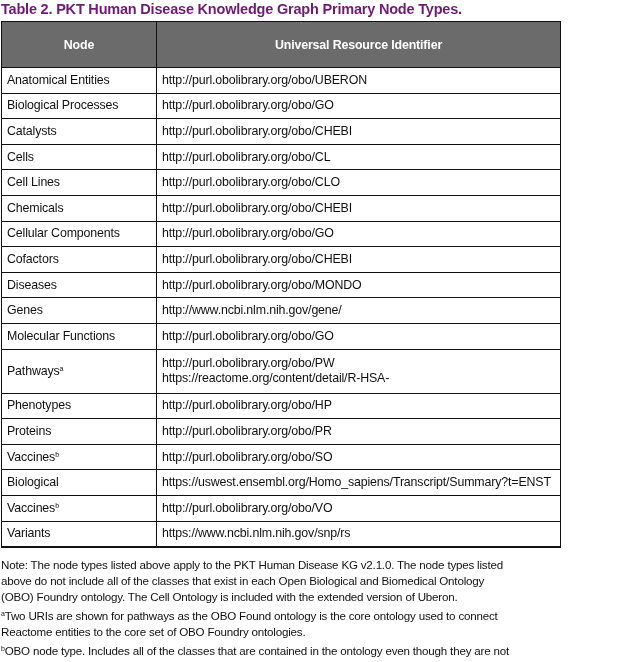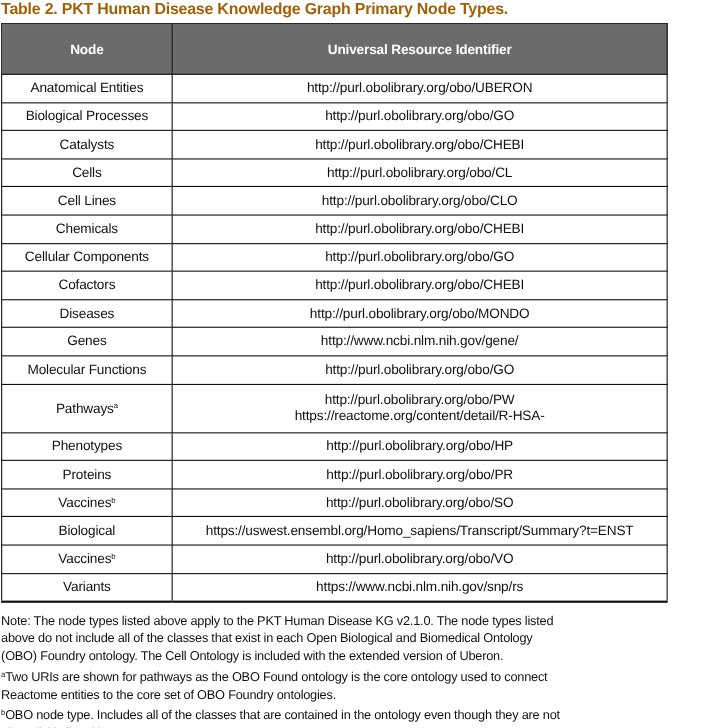--- a/index.html
+++ b/index.html
@@ -4,31 +4,31 @@
   <style>
     html, body { margin: 0; padding: 0; background: #ffffff; }
     body {
       width: 640px; height: 662px; overflow: hidden; position: relative;
       font-family: "Liberation Sans", sans-serif; color: #111;
     }
     .title {
       position: absolute; left: 1px; top: 1px;
       font-family: "Liberation Sans", sans-serif;
       font-weight: bold; font-size: 14.5px; letter-spacing: -0.2px;
-      color: #a16207; white-space: nowrap;
+      color: #701a75; white-space: nowrap;
     }
     table.kg {
       position: absolute; left: 1px; top: 21px;
-      width: 606px; border-collapse: collapse;
+      width: 560px; border-collapse: collapse;
       font-size: 12.4px; letter-spacing: -0.15px;
     }
     table.kg th, table.kg td {
       border: 1.5px solid #111;
       padding: 0 5px;
-      text-align: center;
+      text-align: left;
       vertical-align: middle;
     }
     table.kg th {
       background: #6b6b6b; color: #ffffff; font-weight: bold;
       height: 45px; text-align: center; font-size: 12.4px;
     }
     table.kg td { height: 24.6px; line-height: 15px; }
     table.kg col.c1 { width: 155px; }
     table.kg tr.tall td { height: 43px; }
     table.kg tr:last-child td { border-bottom-width: 2px; }

